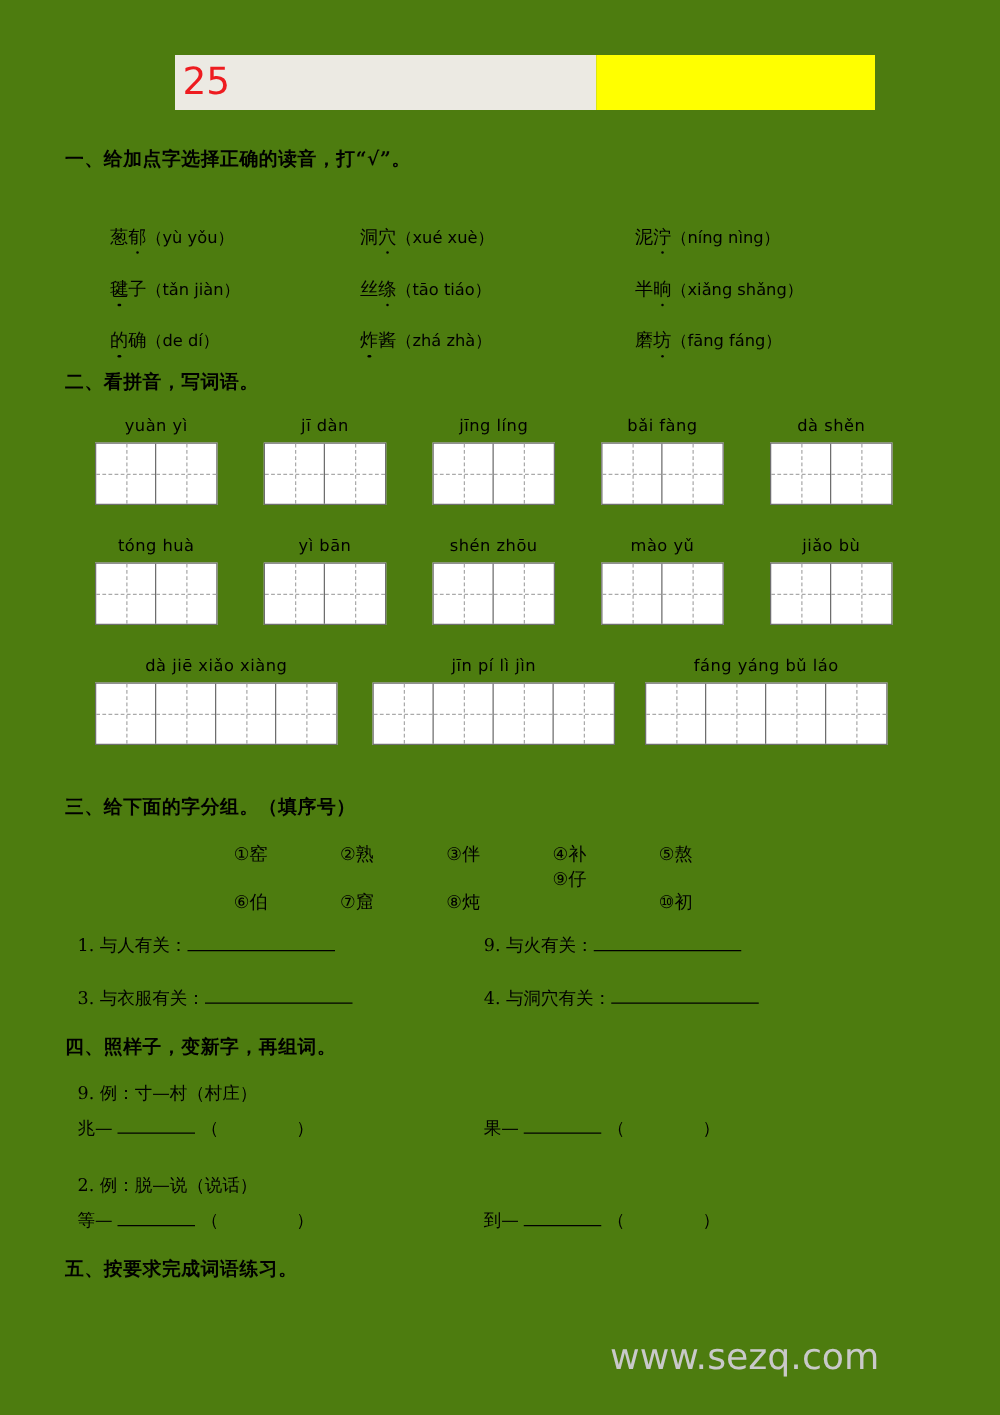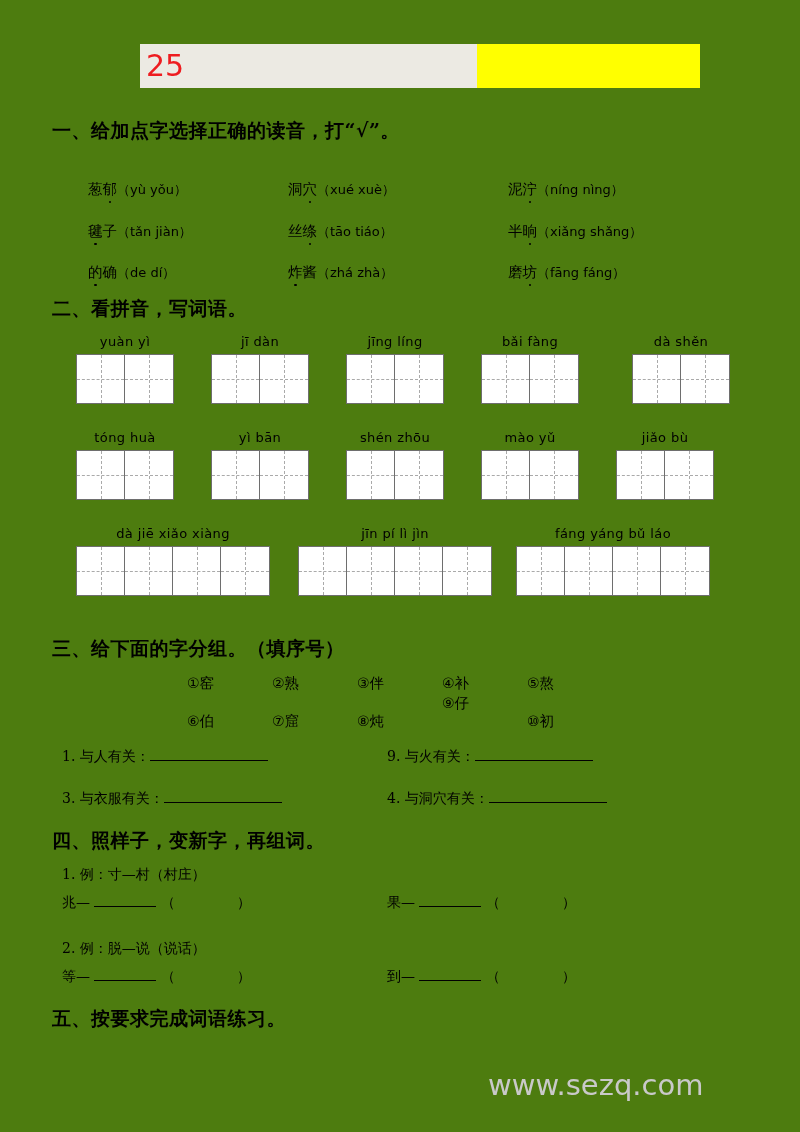--- a/index.html
+++ b/index.html
@@ -52,21 +52,21 @@
   .header-right {
     background: #ffff00;
     flex: 1 1 auto;
   }
 
   
   .sec-title {
     position: absolute;
     font-family: "DejaVu Serif", serif;
     font-weight: bold;
-    font-size: 19px;
+    font-size: 15px;
     letter-spacing: 0.5px;
     white-space: nowrap;
   }
 
   .body-text {
     position: absolute;
     font-family: "DejaVu Serif", serif;
     font-size: 14px;
     white-space: nowrap;
   }
@@ -242,21 +242,21 @@
       <div class="cell"></div>
     </div>
   </div>
   <div class="pinyin-group" style="left:481px; top:334px;">
     <div class="pinyin-label">bǎi  fàng</div>
     <div class="grid">
       <div class="cell"></div>
       <div class="cell"></div>
     </div>
   </div>
-  <div class="pinyin-group" style="left:616px; top:334px;margin-left:16px;">
+  <div class="pinyin-group" style="left:616px; top:334px;">
     <div class="pinyin-label">dà   shěn</div>
     <div class="grid">
       <div class="cell"></div>
       <div class="cell"></div>
     </div>
   </div>
 
   <div class="pinyin-group" style="left:211px; top:430px;">
     <div class="pinyin-label">yì   bān</div>
     <div class="grid">
@@ -363,21 +363,21 @@
   </div>
   <div class="body-text" style="left:62px; top:790px;">
     <span>3. 与衣服有关：</span><span class="blank blank-lg"></span>
   </div>
   <div class="body-text" style="left:387px; top:790px;">
     <span>4. 与洞穴有关：</span><span class="blank blank-lg"></span>
   </div>
 
   <div class="sec-title" style="left:52px; top:828px;">四、照样子，变新字，再组词。</div>
 
-  <div class="body-text" style="left:62px; top:866px;">1. 例：寸—村（村庄）</div>
+  <div class="body-text" style="left:62px; top:866px;">9. 例：寸—村（村庄）</div>
 
   <div class="body-text" style="left:62px; top:894px;">
     <span>兆—</span>
     <span class="blank blank-md"></span>
     <span>（</span><span class="paren-gap"></span><span>）</span>
   </div>
   <div class="body-text" style="left:387px; top:894px;">
     <span>果—</span>
     <span class="blank blank-md"></span>
     <span>（</span><span class="paren-gap"></span><span>）</span>

